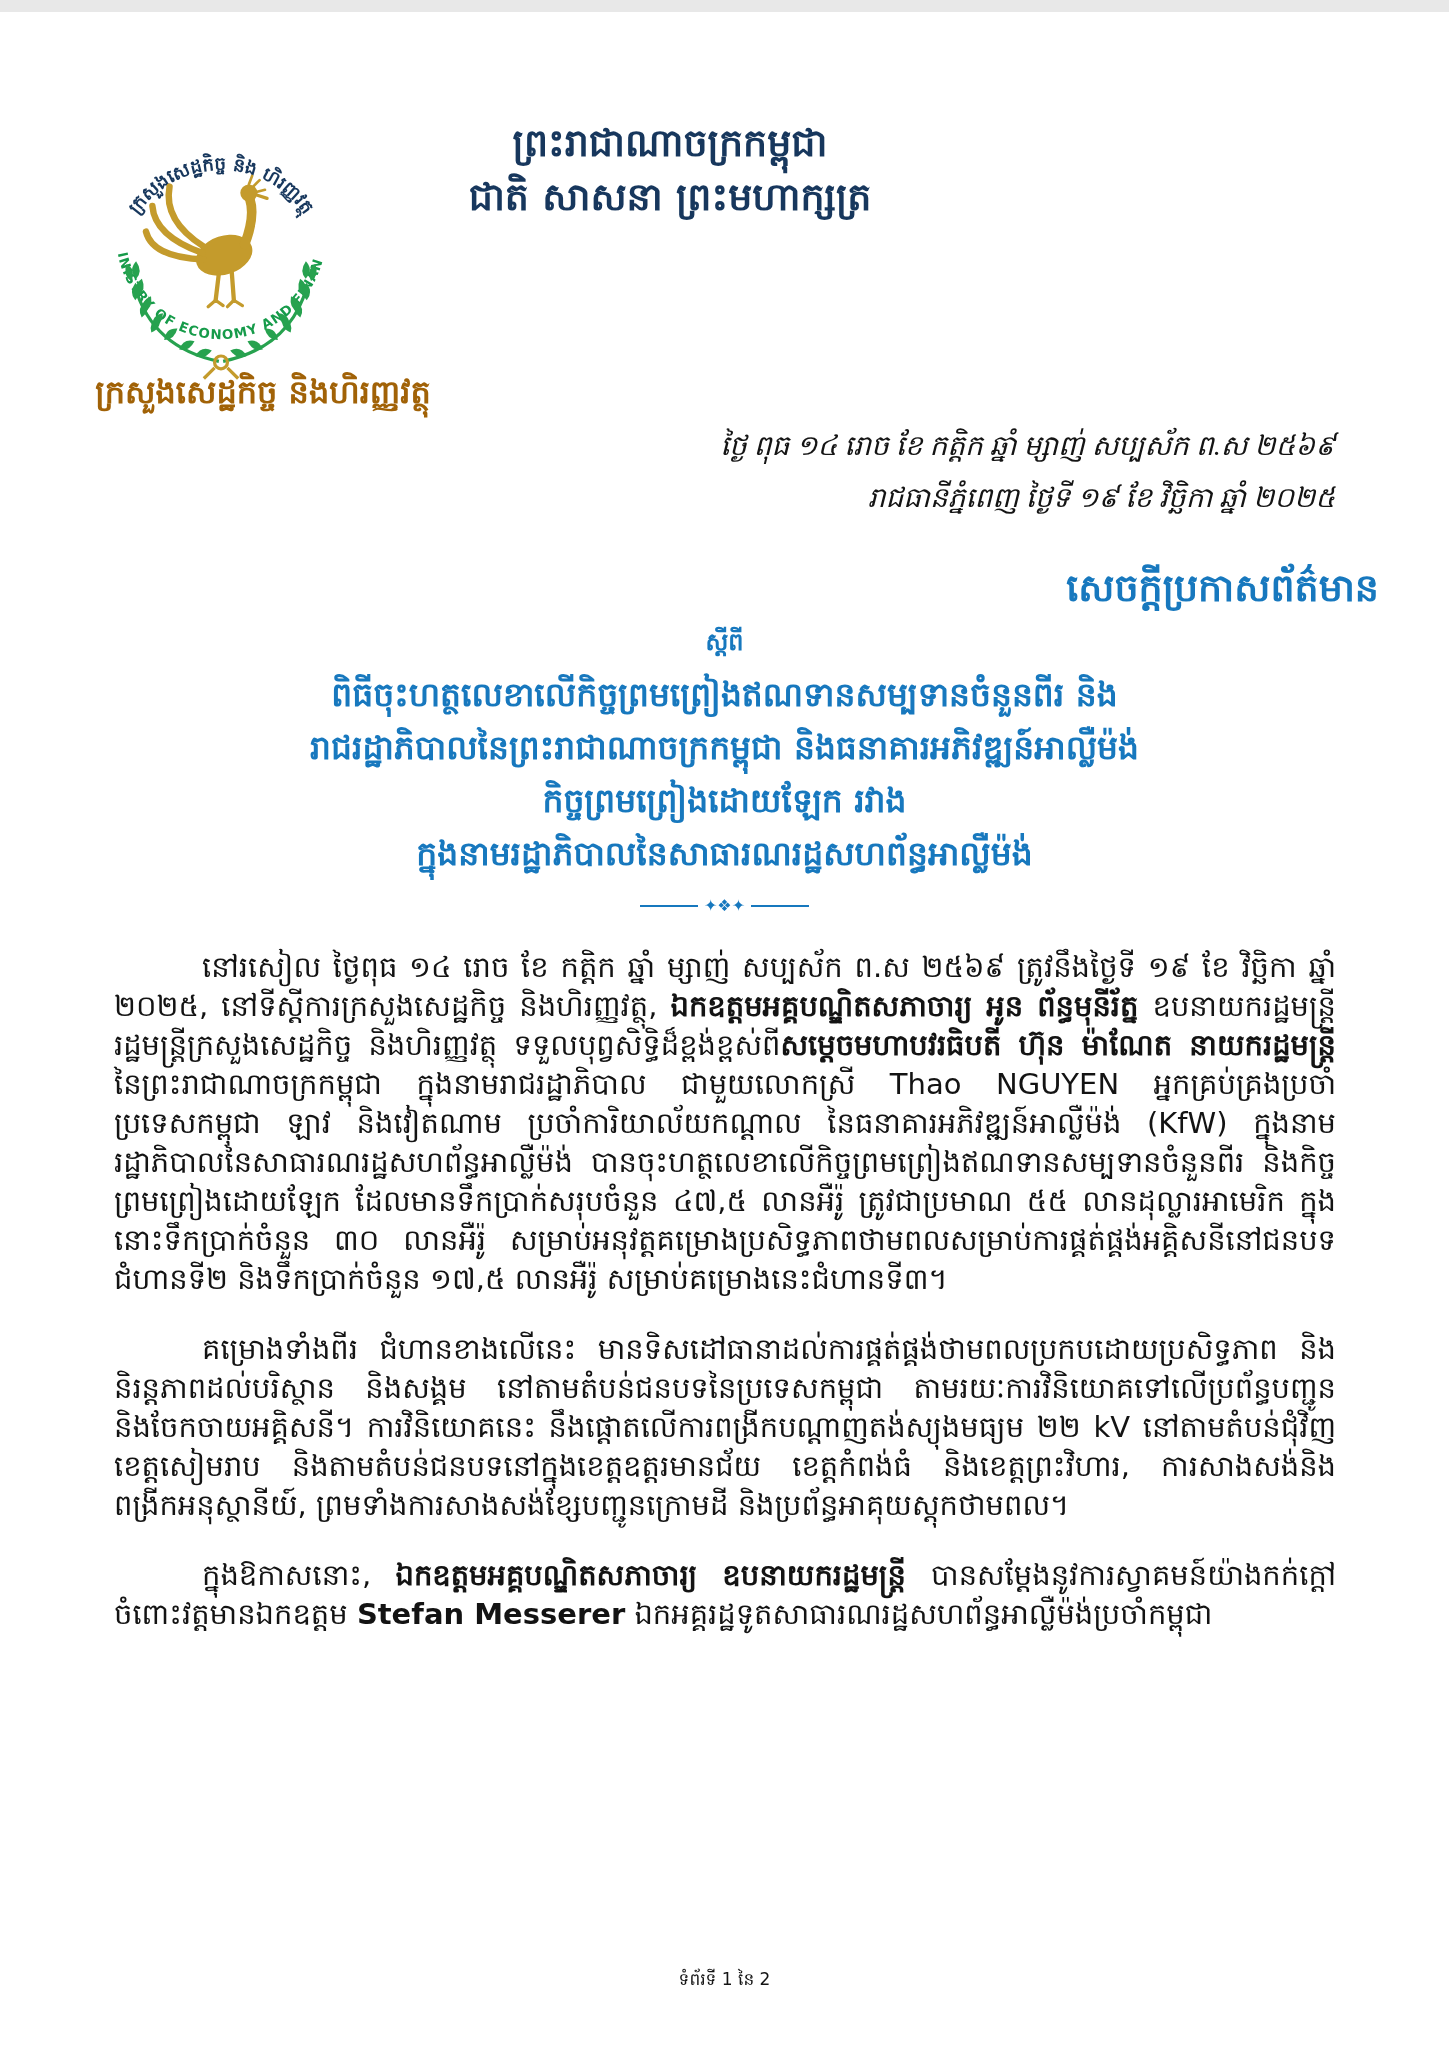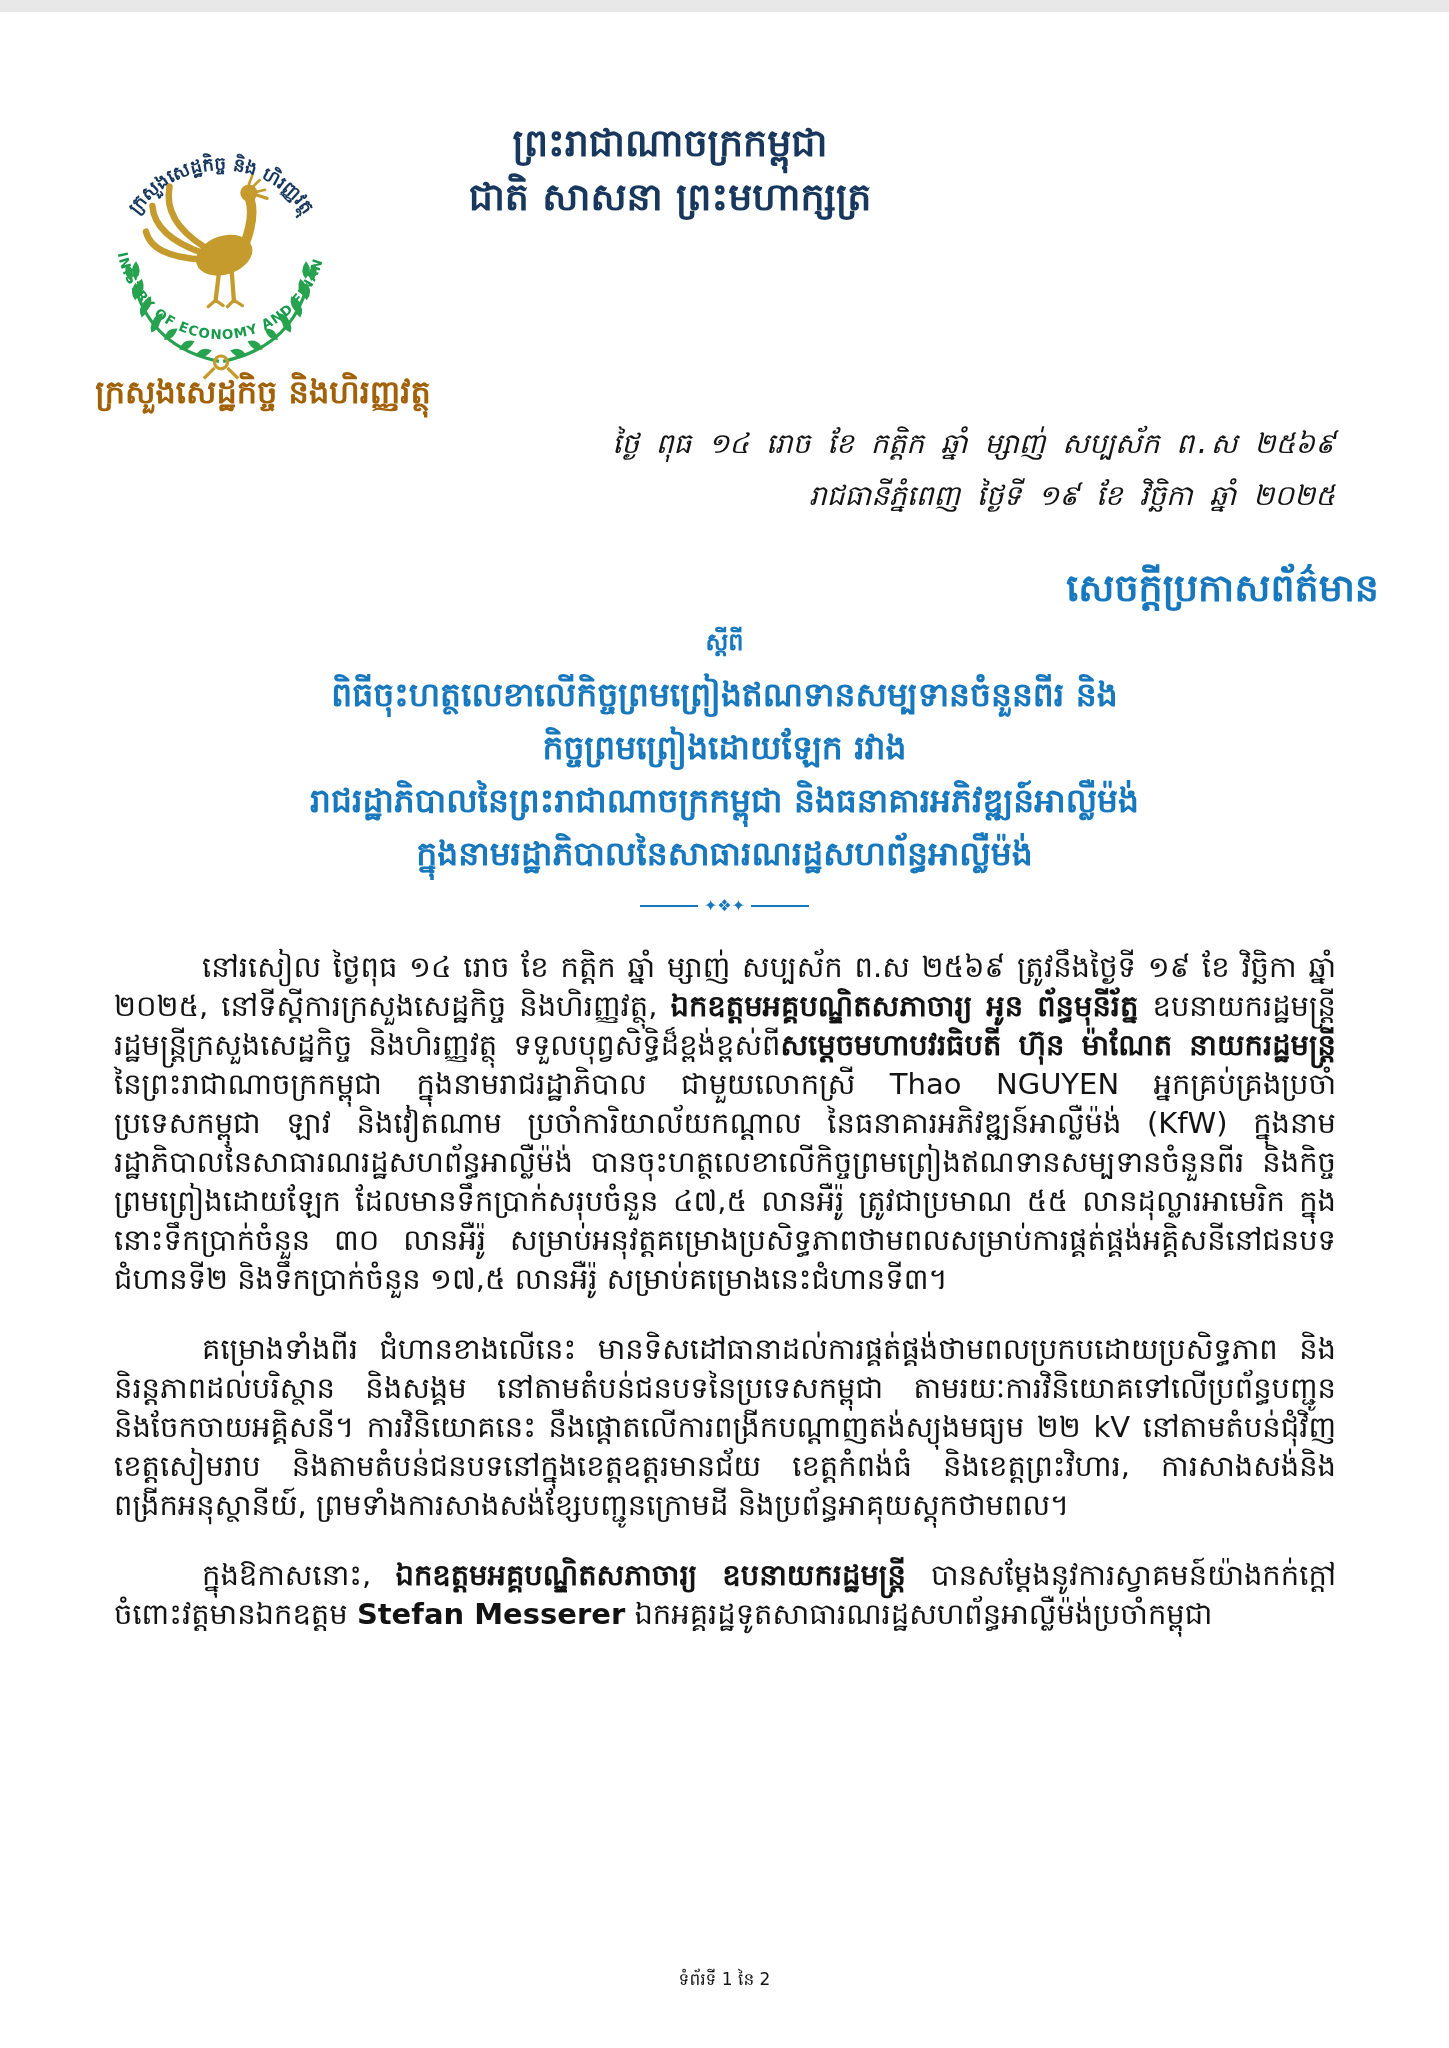--- a/index.html
+++ b/index.html
@@ -22,21 +22,21 @@
   .ministry-name{
     position:absolute;top:360px;left:38px;width:450px;
     text-align:center;font-weight:bold;
     color:#a16207;font-size:32px;line-height:40px;
   }
   
   .dateline{
     position:absolute;top:408px;right:114px;width:960px;
     text-align:right;font-style:italic;
     font-size:28px;line-height:52px;color:#141414;
-    font-family:Liberation Mono, monospace;
+    font-family:Liberation Serif, serif;
   }
   
   .title-block{
     position:absolute;top:548px;left:70px;right:70px;
     text-align:center;font-weight:bold;color:#1778BE;
   }
   .title-block .t1{font-size:38px;line-height:56px;text-align:right;}
   .title-block .t2{font-size:24px;line-height:52px;}
   .title-block .t3{font-size:33px;line-height:53px;}
   .divider{
@@ -123,22 +123,22 @@
 
   <div class="dateline">
     <div>ថ្ងៃ ពុធ ១៤ រោច ខែ កត្តិក ឆ្នាំ ម្សាញ់ សប្បស័ក ព.ស ២៥៦៩</div>
     <div>រាជធានីភ្នំពេញ ថ្ងៃទី ១៩ ខែ វិច្ឆិកា ឆ្នាំ ២០២៥</div>
   </div>
 
   <div class="title-block">
     <div class="t1">សេចក្តីប្រកាសព័ត៌មាន</div>
     <div class="t2">ស្តីពី</div>
     <div class="t3">ពិធីចុះហត្ថលេខាលើកិច្ចព្រមព្រៀងឥណទានសម្បទានចំនួនពីរ និង</div>
+    <div class="t3">រាជរដ្ឋាភិបាលនៃព្រះរាជាណាចក្រកម្ពុជា និងធនាគារអភិវឌ្ឍន៍អាល្លឺម៉ង់</div>
     <div class="t3">កិច្ចព្រមព្រៀងដោយឡែក រវាង</div>
-    <div class="t3">រាជរដ្ឋាភិបាលនៃព្រះរាជាណាចក្រកម្ពុជា និងធនាគារអភិវឌ្ឍន៍អាល្លឺម៉ង់</div>
     <div class="t3">ក្នុងនាមរដ្ឋាភិបាលនៃសាធារណរដ្ឋសហព័ន្ធអាល្លឺម៉ង់</div>
   </div>
 
   <div class="divider">
     <span class="line"></span>
     <span>✦❖✦</span>
     <span class="line"></span>
   </div>
 
   <div class="body-text">

